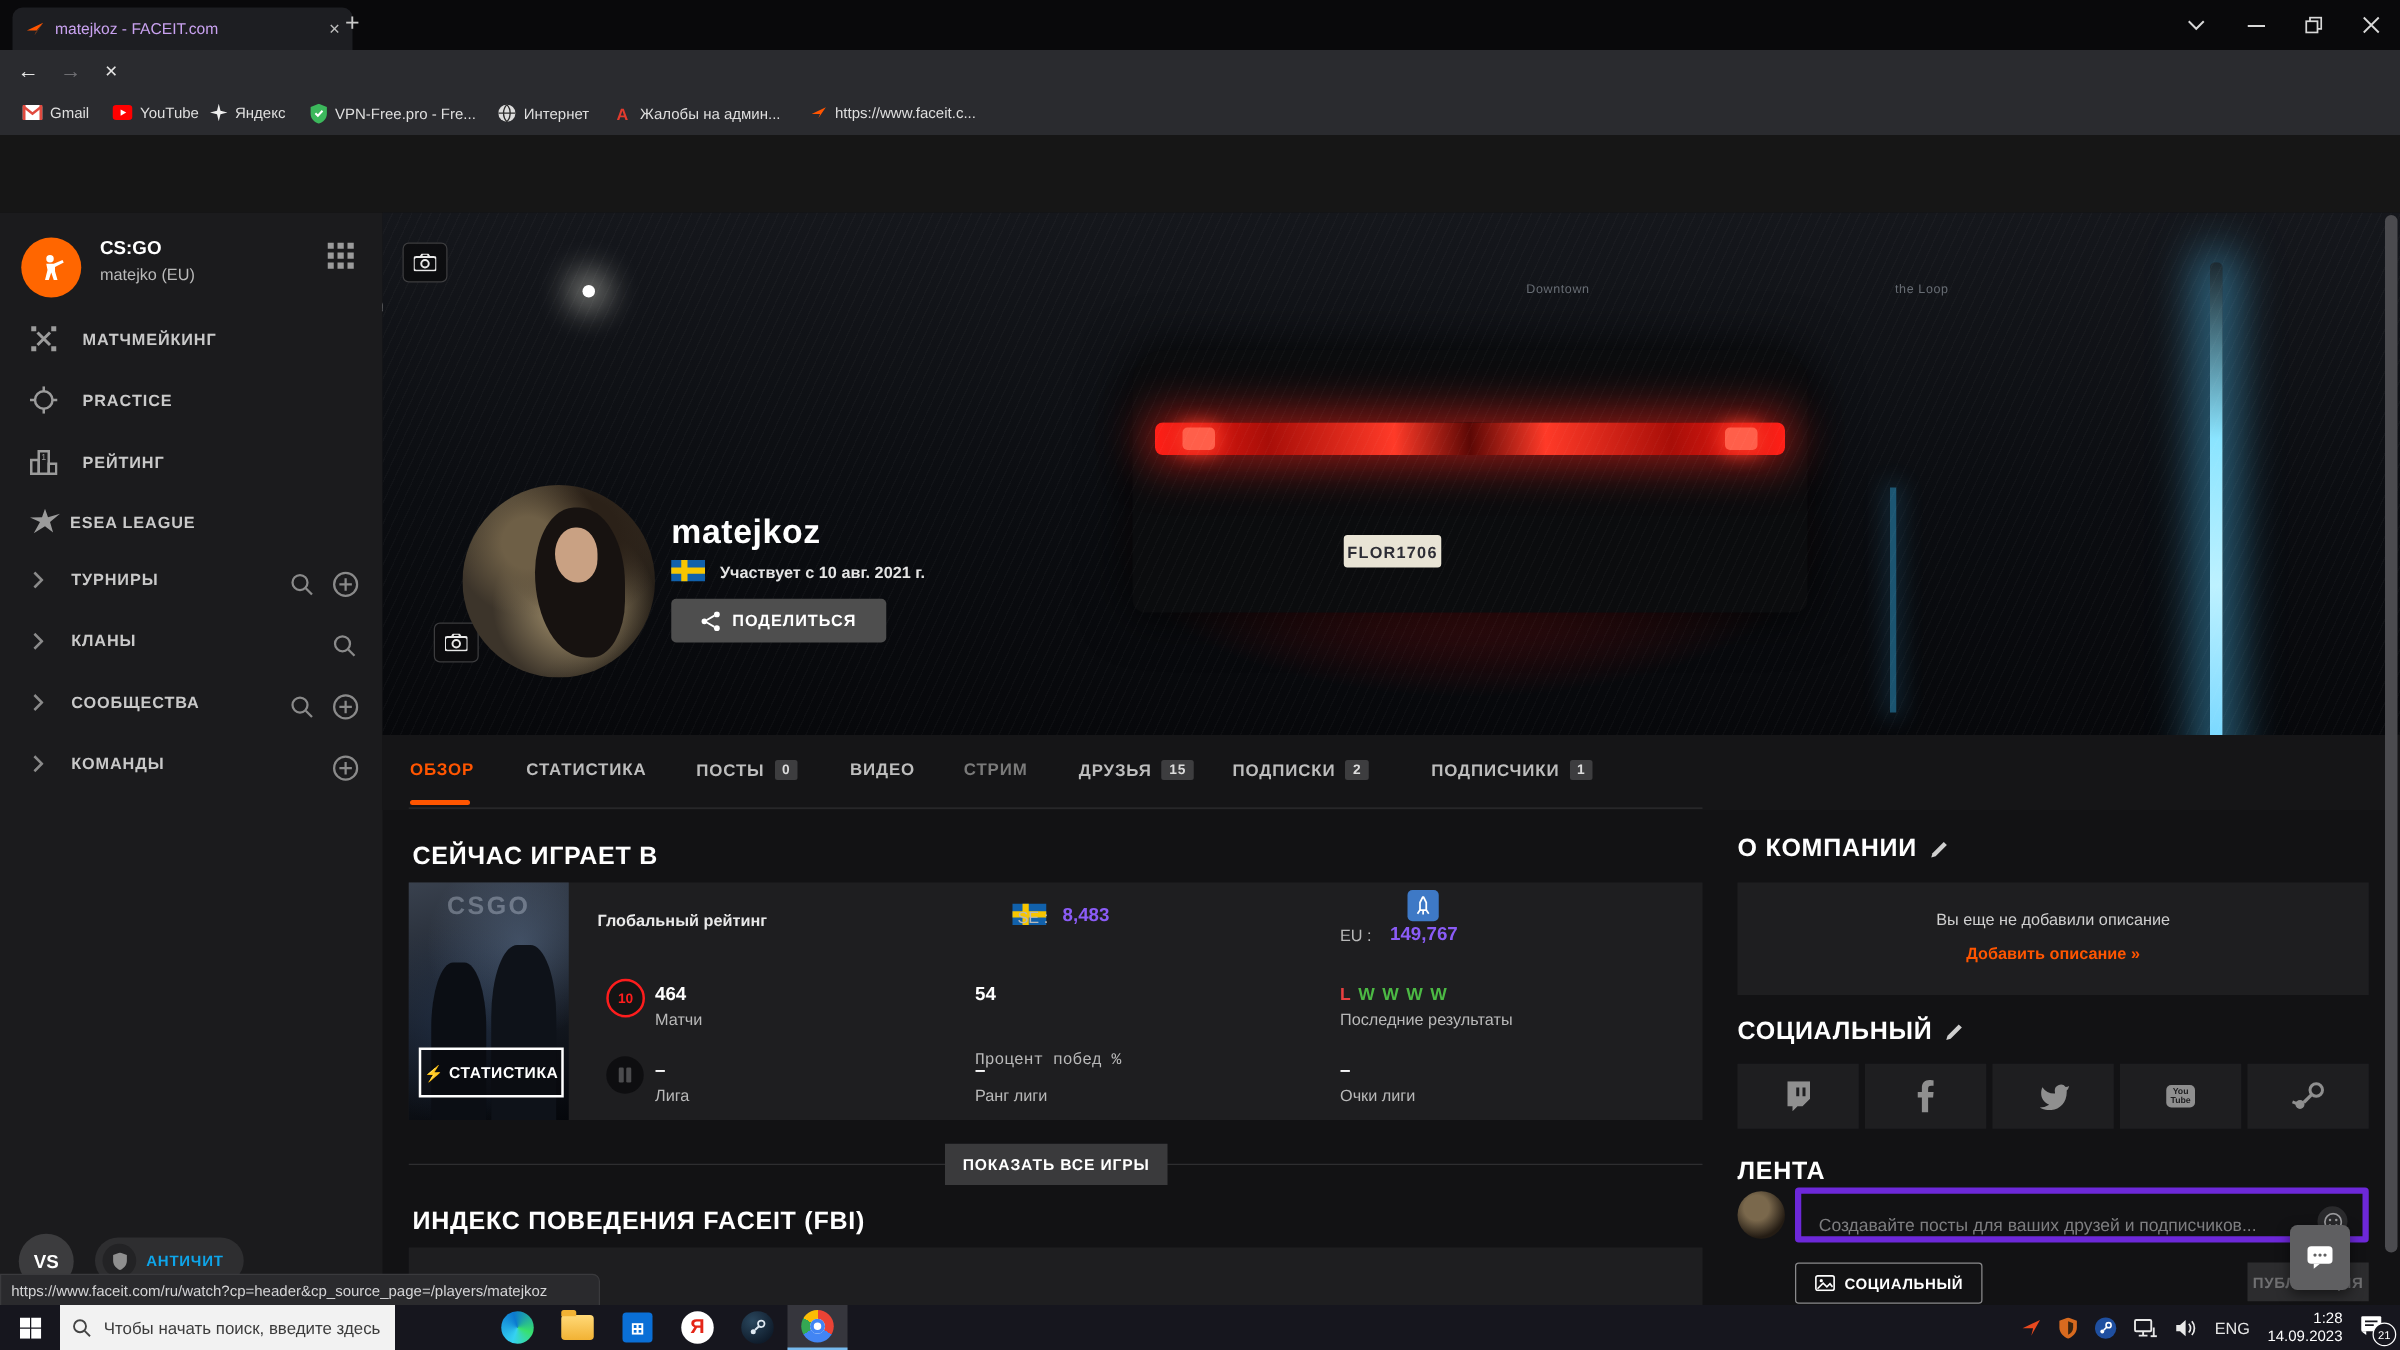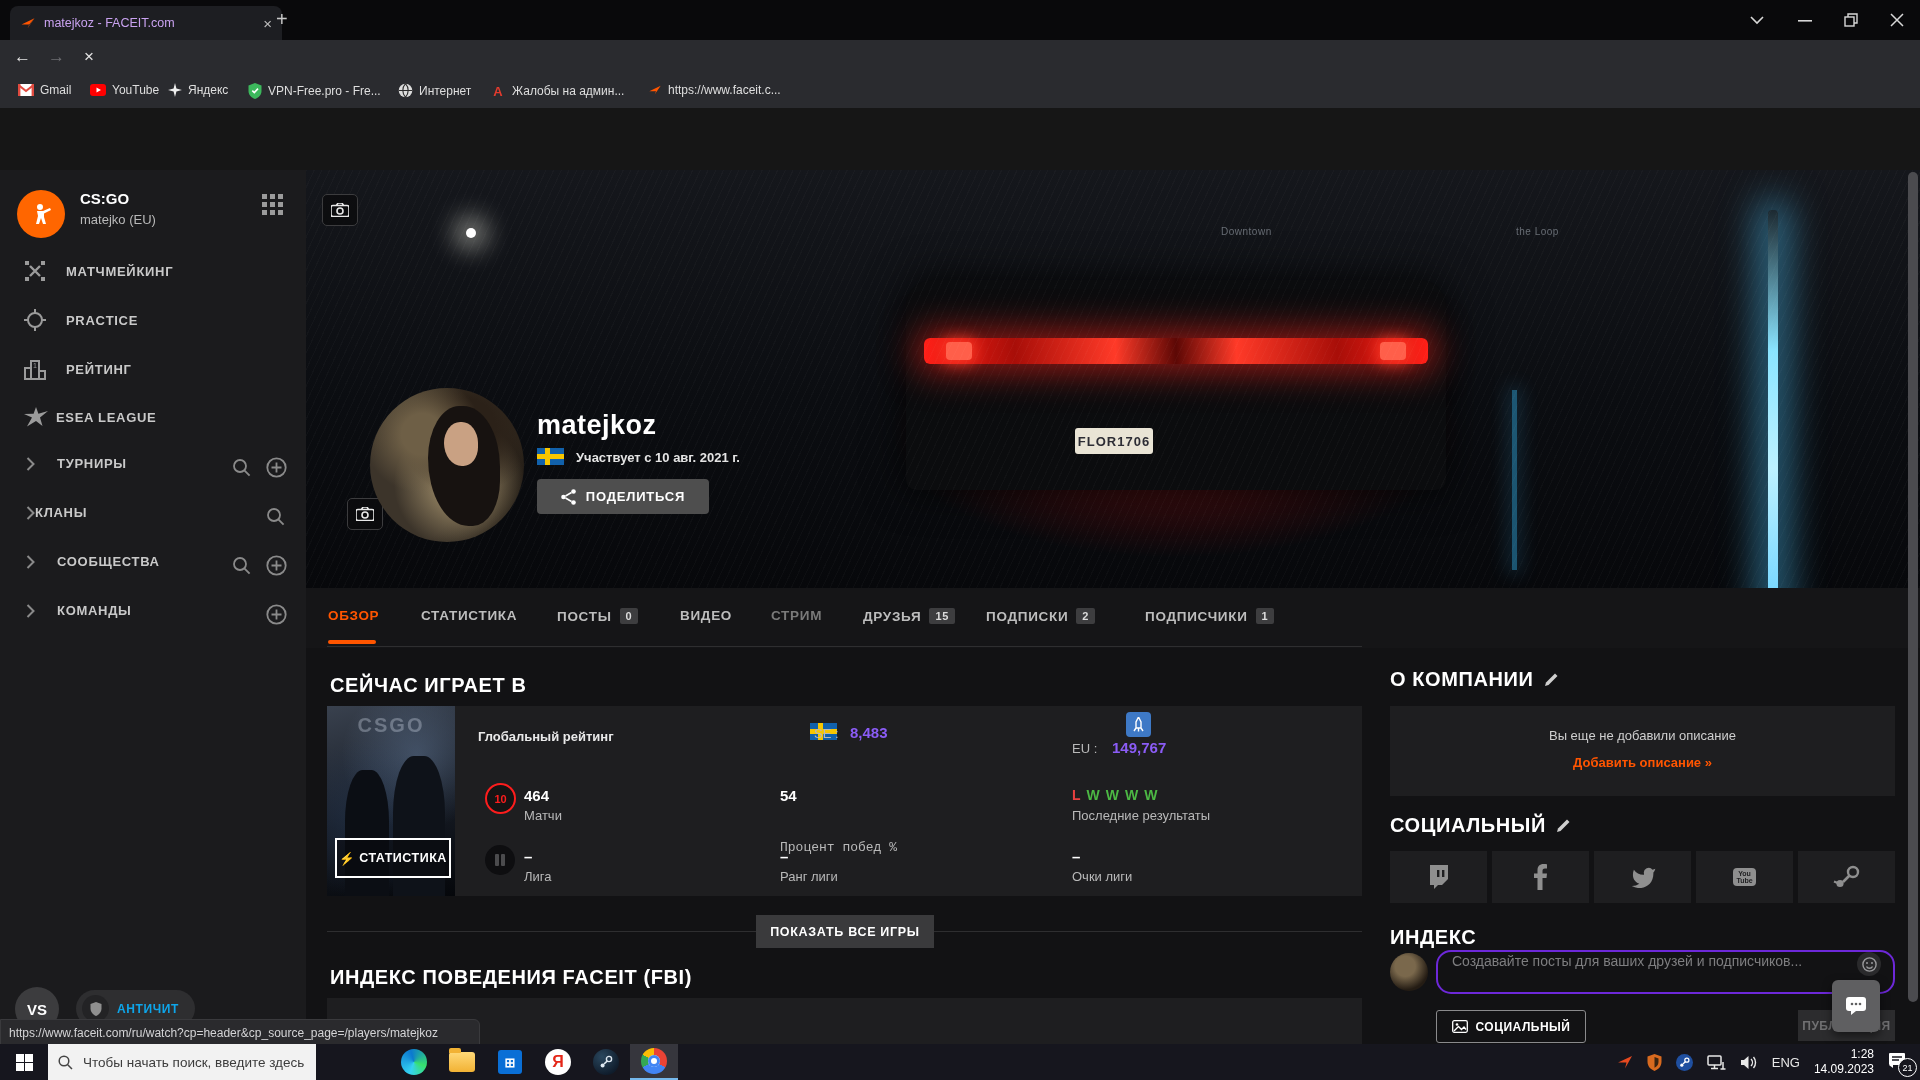--- a/index.html
+++ b/index.html
@@ -107,21 +107,21 @@
   .leag{width:30px;height:30px;border-radius:50%;background:#0e0e10;display:flex;align-items:center;justify-content:center;gap:2px;}
   .leag i{width:4px;height:12px;background:#4b4b4d;border-radius:1px;}
   .showall{background:#3a3a3c;color:#fff;font-size:12.5px;font-weight:700;letter-spacing:.7px;display:flex;align-items:center;justify-content:center;}
 
   
   .pencil{color:#cfcfcf;}
   .emptytxt{color:#cfcfcf;font-size:13px;}
   .addlink{color:#ff5500;font-size:13px;font-weight:700;}
   .soc{background:#1e1e20;display:flex;align-items:center;justify-content:center;color:#8f8f8f;}
   .ytbox{background:#8f8f8f;border-radius:4px;color:#1e1e20;font-size:7px;font-weight:700;line-height:7px;padding:2px 3px;text-align:center;}
-  .composer{border:2px solid #6d28d9;border-radius:15px;background:transparent;display:flex;align-items:flex-start;padding:0 12px;}
+  .composer{border:5px solid #6d28d9;border-radius:3px;background:transparent;display:flex;align-items:flex-end;padding:0 12px;}
   .composer input{flex:1;background:transparent;border:0;outline:0;color:#bdbdbd;font-size:14px;font-family:inherit;}
   .composer input::placeholder{color:#7e7e80;}
   .favatar{width:38px;height:38px;border-radius:50%;background:radial-gradient(circle at 40% 35%,#7a684c 0 30%,#241c14 70%);}
   .imgbtn{border:1px solid #8a8a8c;border-radius:3px;color:#fff;font-size:12px;font-weight:700;letter-spacing:.5px;display:flex;align-items:center;gap:8px;justify-content:center;}
   .pubbtn{background:#2c2c2e;color:#707072;font-size:12px;font-weight:700;letter-spacing:.5px;display:flex;align-items:center;justify-content:center;}
   .chatfab{background:#5f5f61;border-radius:6px;display:flex;align-items:center;justify-content:center;color:#ededed;box-shadow:0 4px 10px rgba(0,0,0,.5);}
   .smiley{width:24px;height:24px;border-radius:50%;background:#2a2a2c;color:#9a9a9c;display:flex;align-items:center;justify-content:center;}
 
   .scrollthumb{left:1908px;top:172px;width:10px;height:830px;background:#4b4b4f;border-radius:5px;}
 
@@ -409,21 +409,21 @@
     </div>
     <svg class="a" style="left:232px;top:288px;" width="19" height="19" viewBox="0 0 19 19">
         <circle cx="8" cy="8" r="6" fill="none" stroke="#8a8a8a" stroke-width="1.8"></circle>
         <path d="M12.6 12.6 L17.6 17.6" stroke="#8a8a8a" stroke-width="1.8"></path>
       </svg>
     <svg class="a" style="left:266px;top:287px;" width="21" height="21" viewBox="0 0 21 21">
         <circle cx="10.5" cy="10.5" r="9.2" fill="none" stroke="#8a8a8a" stroke-width="1.8"></circle>
         <path d="M10.5 5.5 V15.5 M5.5 10.5 H15.5" stroke="#8a8a8a" stroke-width="1.8"></path>
       </svg>
 
-    <div class="a flex" style="left:26px;top:335px;">
+    <div class="a flex" style="left:26px;top:335px;gap:22px;">
       <svg class="chev" width="9" height="14" viewBox="0 0 9 14">
           <path d="M1.5 1 L7.5 7 L1.5 13" stroke="#8a8a8a" stroke-width="2" fill="none"></path>
         </svg>
       <span class="sitem-lab">КЛАНЫ</span>
     </div>
     <svg class="a" style="left:266px;top:337px;" width="19" height="19" viewBox="0 0 19 19">
         <circle cx="8" cy="8" r="6" fill="none" stroke="#8a8a8a" stroke-width="1.8"></circle>
         <path d="M12.6 12.6 L17.6 17.6" stroke="#8a8a8a" stroke-width="1.8"></path>
       </svg>
 
@@ -644,21 +644,21 @@
   </div>
   <div class="a soc" style="left:1798px;top:851px;width:97px;height:52px;">
     <svg width="28" height="24" viewBox="0 0 28 24">
         <circle cx="20" cy="7" r="5" fill="none" stroke="#8f8f8f" stroke-width="2.4"></circle>
         <circle cx="7" cy="18.5" r="3.6" fill="#8f8f8f"></circle>
         <path d="M10 17 L16.5 10.5" stroke="#8f8f8f" stroke-width="2.6"></path>
         <path d="M1 16.5 L6 18.5" stroke="#8f8f8f" stroke-width="2.2"></path>
       </svg>
   </div>
 
-  <span class="a h1" style="left:1390px;top:926px;">ИНДЕКС</span>
+  <span class="a h1" style="left:1390px;top:926px;">ЛЕНТА</span>
   <div class="a favatar" style="left:1390px;top:953px;"></div>
   <div class="a composer" style="left:1436px;top:950px;width:459px;height:44px;box-sizing:border-box;">
     <input placeholder="Создавайте посты для ваших друзей и подписчиков..." style="">
     <span class="smiley">
         <svg width="15" height="15" viewBox="0 0 15 15">
           <circle cx="7.5" cy="7.5" r="6.6" fill="none" stroke="#9a9a9c" stroke-width="1.4"></circle>
           <circle cx="5" cy="6" r="1" fill="#9a9a9c"></circle>
           <circle cx="10" cy="6" r="1" fill="#9a9a9c"></circle>
           <path d="M4.5 9.5 a3.4 3.4 0 0 0 6 0" fill="none" stroke="#9a9a9c" stroke-width="1.4"></path>
         </svg>

